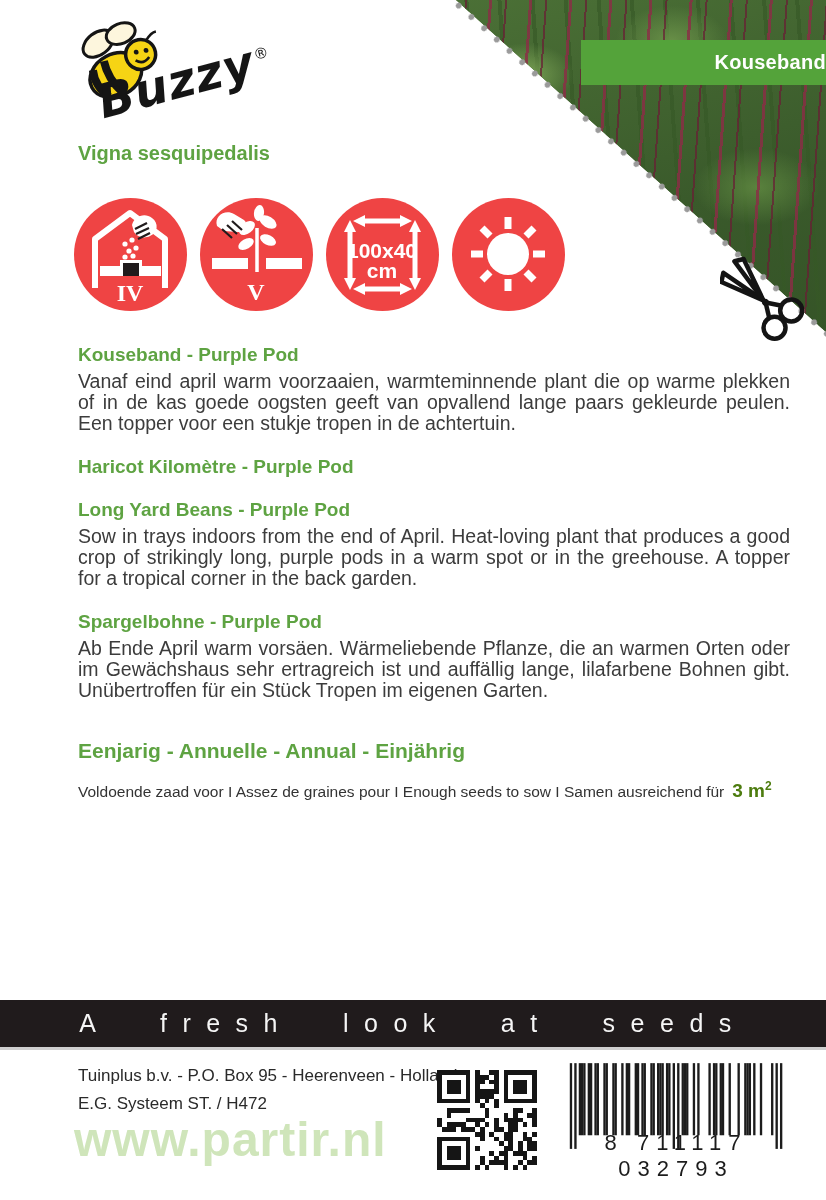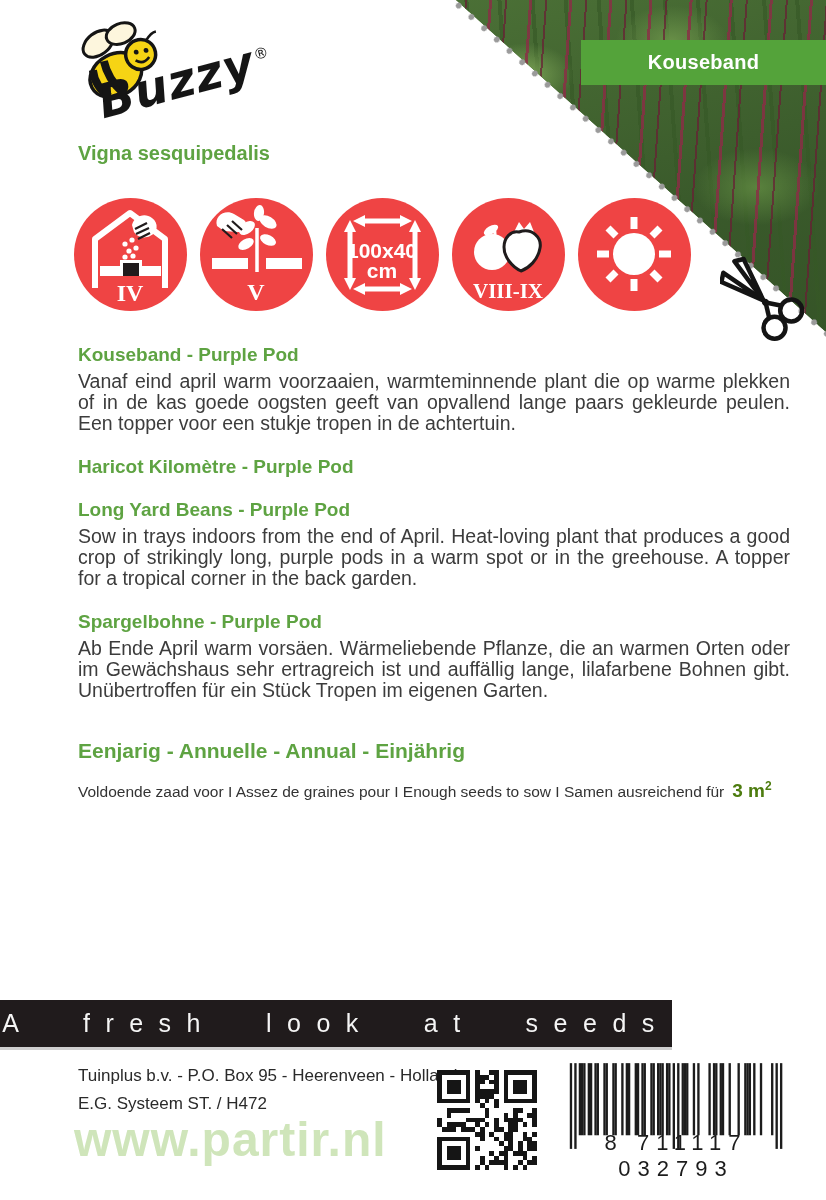--- a/index.html
+++ b/index.html
@@ -13,21 +13,21 @@
          background-image:
            repeating-linear-gradient(94deg, transparent 0 9px, rgba(140,44,70,.80) 9px 12px,
              transparent 12px 25px, rgba(104,30,52,.72) 25px 27px, transparent 27px 40px),
            radial-gradient(ellipse 70px 45px at 22% 22%, rgba(128,168,88,.9), transparent 70%),
            radial-gradient(ellipse 80px 50px at 60% 12%, rgba(110,150,75,.85), transparent 70%),
            radial-gradient(ellipse 90px 55px at 82% 55%, rgba(98,140,66,.8), transparent 70%),
            radial-gradient(ellipse 75px 50px at 40% 65%, rgba(86,124,58,.75), transparent 70%),
            repeating-linear-gradient(86deg, transparent 0 15px, rgba(54,88,38,.65) 15px 19px, transparent 19px 33px),
            linear-gradient(165deg,#4b7036,#3a5a2b 60%,#355427);}
   .photo-label{position:absolute;top:40px;right:0;width:245px;height:45px;
-         background:#54a33a;color:#fff;display:flex;align-items:center;justify-content:center;
+         background:#54a33a;color:#fff;display:flex;align-items:center;justify-content:flex-end;
          font-size:20px;font-weight:bold;letter-spacing:.3px;}
 
   
   .cutline{position:absolute;left:455px;top:-3px;width:505px;height:8px;
          transform:rotate(41.7deg);transform-origin:0 0;
          background-image:radial-gradient(circle,#9a9a9a 2.6px,transparent 3.3px);
          background-size:17px 8px;background-repeat:repeat-x;}
   .scissors{position:absolute;left:720px;top:248px;width:84px;height:102px;}
 
   
@@ -49,21 +49,21 @@
   .content{position:absolute;left:78px;top:342px;width:712px;}
   .section h3{margin:0 0 4px 0;font-size:19px;line-height:25px;font-weight:bold;color:#5ea342;}
   .section p{margin:0;font-size:19.5px;line-height:21px;text-align:justify;color:#3c3c3c;}
   .s2{margin-top:20px;} .s3{margin-top:18px;} .s4{margin-top:20px;}
   .lifecycle{margin-top:38px;font-size:21px;font-weight:bold;color:#5ea342;}
   .seedsline{margin-top:16px;font-size:15.5px;color:#333;}
   .seedsline .qty{color:#4d7c0f;font-weight:bold;font-size:19px;margin-left:8px;}
   .seedsline .qty sup{font-size:12px;}
 
   
-  .banner{position:absolute;left:0;top:1000px;width:672px;height:47px;background:#201b1c;
+  .banner{position:absolute;left:0;top:1000px;width:826px;height:47px;background:#201b1c;
          border-bottom:3px solid #cfcfcf;
          display:flex;align-items:center;justify-content:center;
          color:#f5f5f5;font-size:25px;letter-spacing:.62em;word-spacing:1.1em;white-space:nowrap;}
 
   
   .address{position:absolute;left:78px;top:1062px;font-size:17px;line-height:28px;color:#2a2a2a;}
   .website{position:absolute;left:74px;top:1112px;font-size:48px;font-weight:bold;color:#cfe5ba;letter-spacing:1px;}
   .qr{position:absolute;left:437px;top:1070px;width:100px;height:100px;}
   .qr svg{width:100px;height:100px;shape-rendering:crispEdges;}
   .barcode{position:absolute;left:562px;top:1062px;width:228px;}
@@ -175,30 +175,20 @@
           <path d="M89,92 L83,80 L95,80 Z" stroke="none"></path>
           <path d="M38,23 L75,23" fill="none"></path>
           <path d="M27,23 L39,17 L39,29 Z" stroke="none"></path>
           <path d="M86,23 L74,17 L74,29 Z" stroke="none"></path>
           <path d="M38,91 L75,91" fill="none"></path>
           <path d="M27,91 L39,85 L39,97 Z" stroke="none"></path>
           <path d="M86,91 L74,85 L74,97 Z" stroke="none"></path>
         </g>
         <text x="56" y="60" font-size="21" font-weight="bold" fill="#fff" text-anchor="middle" font-family="Liberation Sans, sans-serif">100x40</text>
         <text x="56" y="80" font-size="21" font-weight="bold" fill="#fff" text-anchor="middle" font-family="Liberation Sans, sans-serif">cm</text>
-      </svg>
-    </div>
-    <div class="picto">
-      <svg viewBox="0 0 113 113">
-        <ellipse cx="39" cy="32" rx="8" ry="4" fill="#fff" transform="rotate(-30 39 32)"></ellipse>
-        <path d="M42,30 q2,6 0,10" stroke="#fff" stroke-width="3" fill="none"></path>
-        <circle cx="40" cy="54" r="18" fill="#fff"></circle>
-        <path d="M62,34 l5,-10 l5,7 l6,-7 l4,10 z" fill="#fff"></path>
-        <path d="M67,34 c13,-5 23,6 21,16 c-2,12 -11,20 -19,23 c-9,-4 -17,-14 -17,-24 c0,-9 7,-17 15,-15 z" fill="#fff" stroke="#201b1c" stroke-width="3"></path>
-        <text class="roman" x="56" y="100" font-size="21" text-anchor="middle">VIII-IX</text>
       </svg>
     </div>
     <div class="picto">
       <svg viewBox="0 0 113 113">
         <circle cx="56" cy="56" r="21" fill="#fff"></circle>
         <g stroke="#fff" stroke-width="7">
           <path d="M56,19 L56,31"></path>
             <path d="M56,81 L56,93"></path>
           <path d="M19,56 L31,56"></path>
             <path d="M81,56 L93,56"></path>

